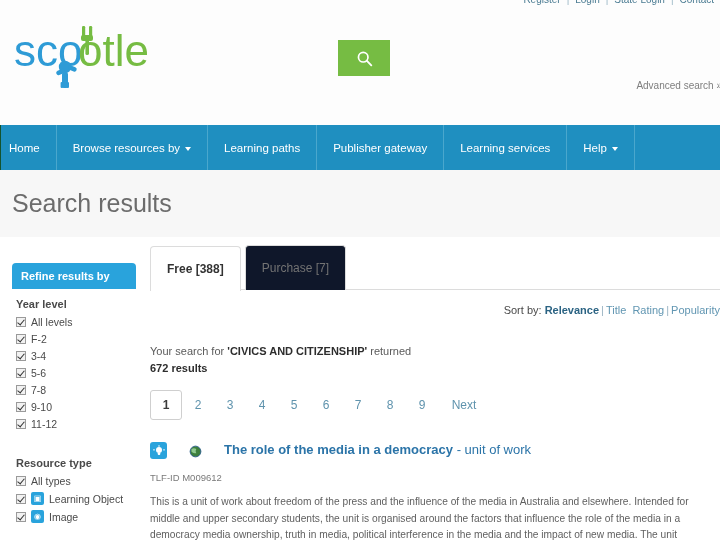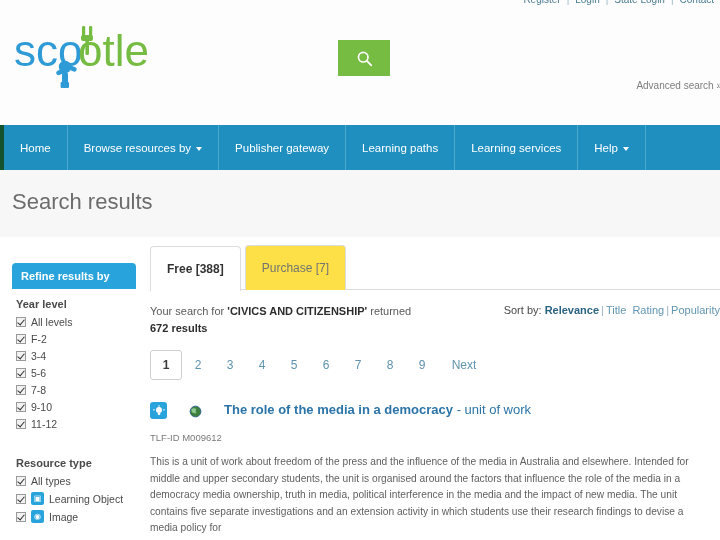--- a/index.html
+++ b/index.html
@@ -46,30 +46,30 @@
   
   .nav {
     position:absolute; top:125px; left:0; width:720px; height:45px;
     background:#1f8fc0; display:flex; align-items:stretch;
   }
   .nav-item {
     display:flex; align-items:center; justify-content:center; gap:5px;
     padding:0 16px; color:#ffffff; font-size:11.5px; cursor:pointer;
     border-right:1px solid #4aa7cd; white-space:nowrap;
   }
-  .nav-item:first-child { border-left:4px solid #14532d; }
+  .nav-item:first-child { border-left:1px solid #14532d;padding-left:8px; }
   .caret {
     width:0;height:0;border-left:3.5px solid transparent;border-right:3.5px solid transparent;
     border-top:4px solid #ffffff; display:inline-block; margin-top:2px;
   }
 
   
   .title-band { position:absolute; top:170px; left:0; width:720px; height:67px; background:#f7f7f7; }
   .page-title {
-    position:absolute; left:12px; top:189px; font-size:22px; color:#6c6c6c; font-weight:400;
+    position:absolute; left:12px; top:189px; font-size:25px; color:#6c6c6c; font-weight:400;
   }
 
   
   .body-area { position:absolute; top:237px; left:0; width:720px; height:303px; background:#ffffff; }
 
   
   .sidebar { position:absolute; left:12px; top:263px; width:124px; }
   .refine-head {
     background:#29a3dc; color:#fff; font-size:11px; font-weight:bold;
     padding:7px 9px; border-radius:4px 4px 0 0;
@@ -94,25 +94,25 @@
 
   
   .main { position:absolute; left:150px; top:258px; width:570px; }
 
   .tabs { display:flex; align-items:flex-end; height:32px; }
   .tab {
     font-size:12px; padding:16px 16px; cursor:pointer; border:1px solid #dcdcdc;
     border-bottom:none; border-radius:4px 4px 0 0; line-height:1;
   }
   .tab.active { background:#fff; color:#333; font-weight:bold; border-color:#dcdcdc; position:relative; top:1px; }
-  .tab.inactive { background:#fde047; color:#737373; margin-left:4px; }
+  .tab.inactive { background:#0f172a; color:#737373; margin-left:4px; }
   .tabs-rule { height:1px; background:#dcdcdc; width:570px; margin-top:-1px; }
 
   .summary-row { display:flex; justify-content:space-between; align-items:flex-start; margin-top:13px; }
-  .summary-text { font-size:11px; color:#5a5a5a; line-height:1.5; max-width:350px; }
+  .summary-text { font-size:11px; color:#5a5a5a; line-height:1.5; max-width:350px;margin-top:40px; }
   .summary-text b { color:#2d2d2d; }
   .sort-row { font-size:11px; color:#4e7f99; white-space:nowrap; padding-top:1px; }
   .sort-row .lbl { color:#4a4a4a; }
   .sort-row .active { font-weight:bold; color:#2b6383; }
   .sort-row .pipe { color:#9ab3c2; margin:0 2px; }
   .sort-row a { color:#6196b2; text-decoration:none; }
 
   
   .pager { display:flex; align-items:center; gap:0; margin-top:14px; }
   .pg {
@@ -193,24 +193,24 @@
 
   <div class="nav">
     <div class="nav-item">
       <span>Home</span>
     </div>
     <div class="nav-item">
       <span>Browse resources by</span>
       <i class="caret"></i>
     </div>
     <div class="nav-item">
+      <span>Learning paths</span>
+    </div>
+    <div class="nav-item">
       <span>Publisher gateway</span>
-    </div>
-    <div class="nav-item">
-      <span>Learning paths</span>
     </div>
     <div class="nav-item">
       <span>Learning services</span>
     </div>
     <div class="nav-item">
       <span>Help</span>
       <i class="caret"></i>
     </div>
   </div>
 

